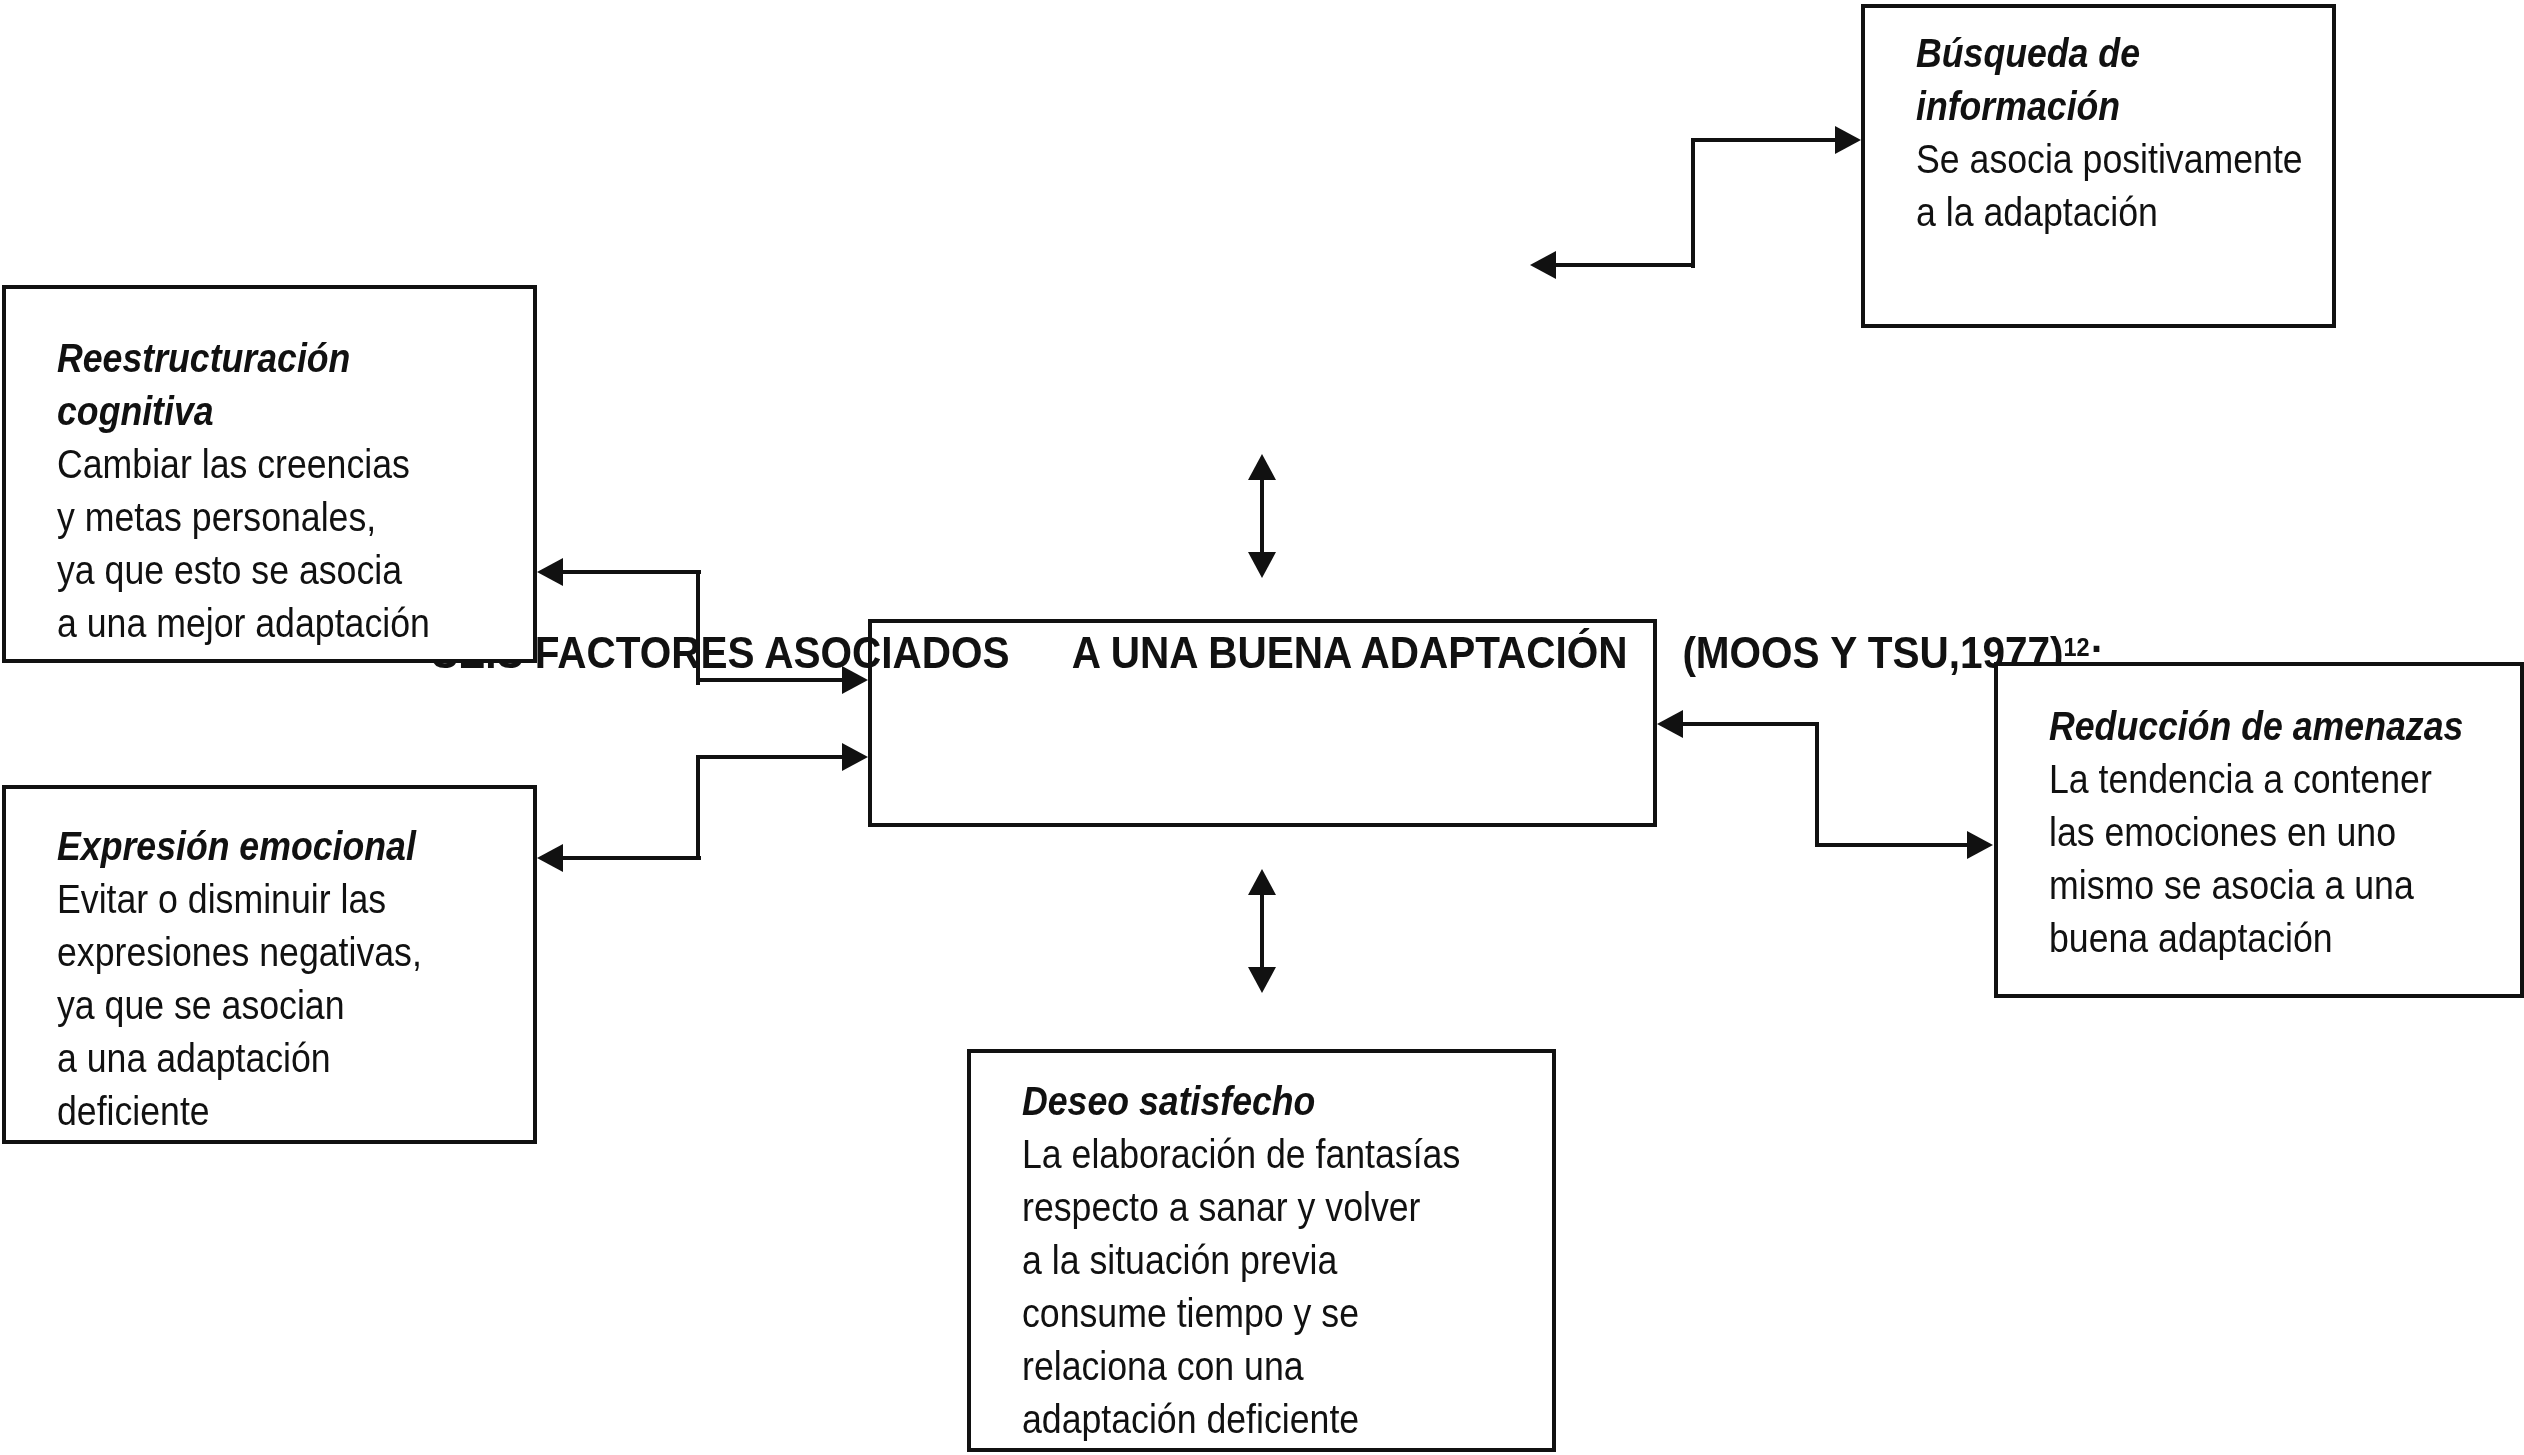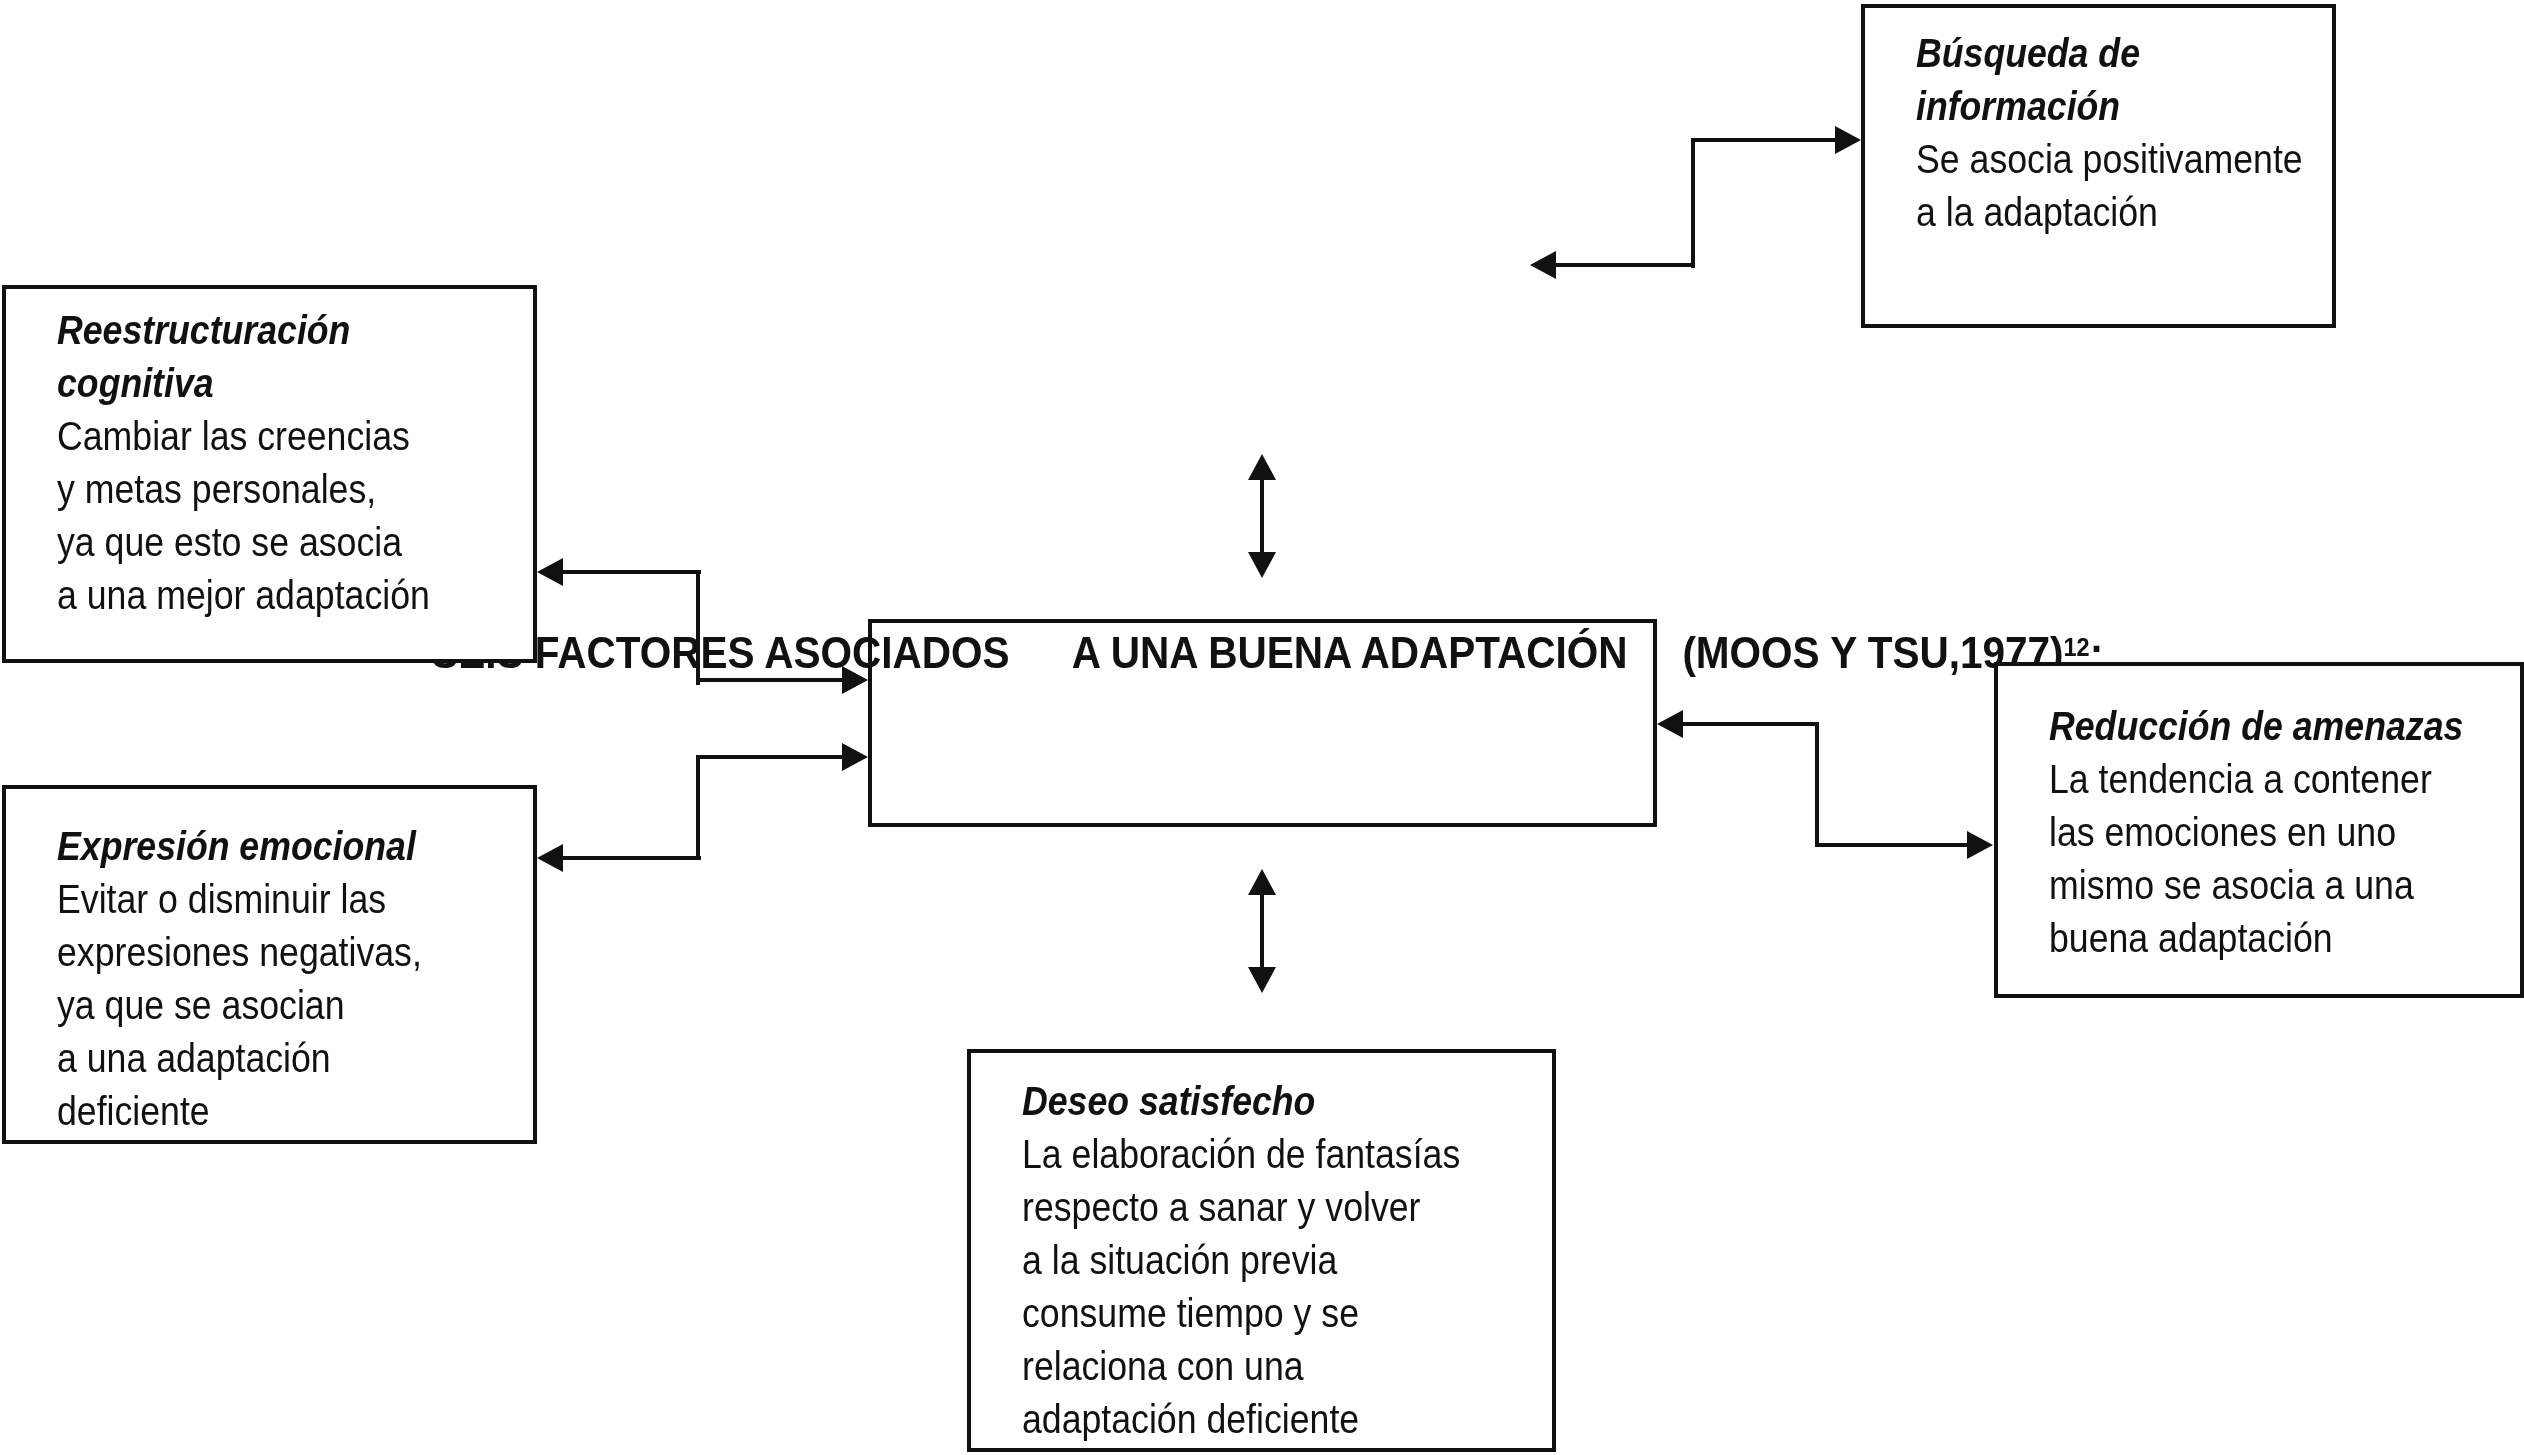--- a/index.html
+++ b/index.html
@@ -62,21 +62,21 @@
 
 <div id="canvas">
 
   <div id="central" class="nbox" style="left:868px; top:619px; width:789px; height:208px;">
     <div class="cln">SEIS FACTORES ASOCIADOS</div>
     <div class="cln">A UNA BUENA ADAPTACIÓN</div>
     <div class="cln"><span>(MOOS Y TSU,1977)</span><sup>12</sup><span>:</span></div>
   </div>
 
   <div class="nbox" style="left:2.2px; top:285px; width:535px; height:378px;">
-    <div class="pad" style="padding-top:15px;">
+    <div class="pad" style="padding-top:43px;">
       <div class="ln t">Reestructuración</div>
       <div class="ln t">cognitiva</div>
       <div class="ln">Cambiar las creencias</div>
       <div class="ln">y metas personales,</div>
       <div class="ln">ya que esto se asocia</div>
       <div class="ln">a una mejor adaptación</div>
     </div>
   </div>
 
   <div class="nbox" style="left:2.2px; top:785px; width:535px; height:359px;">

